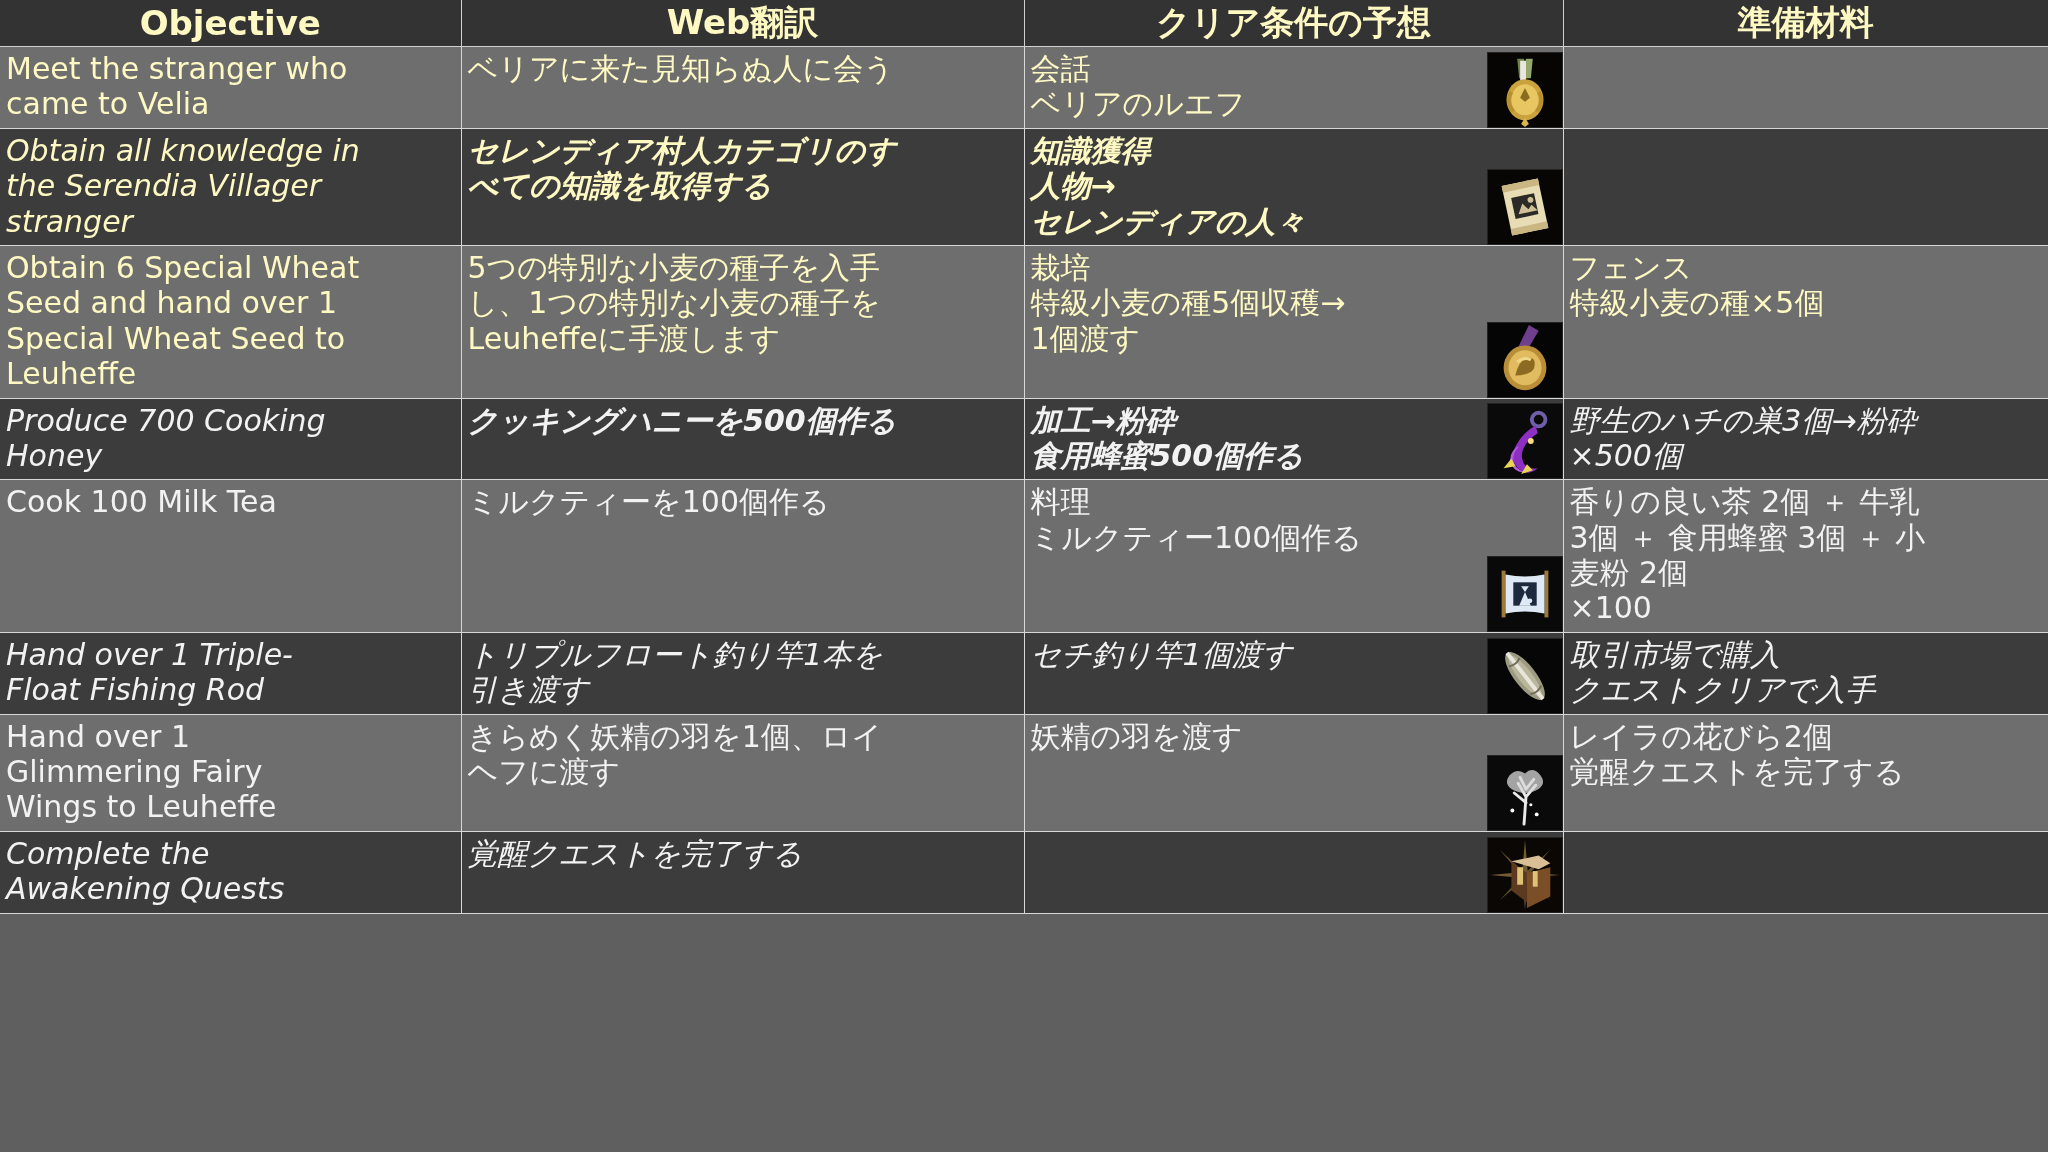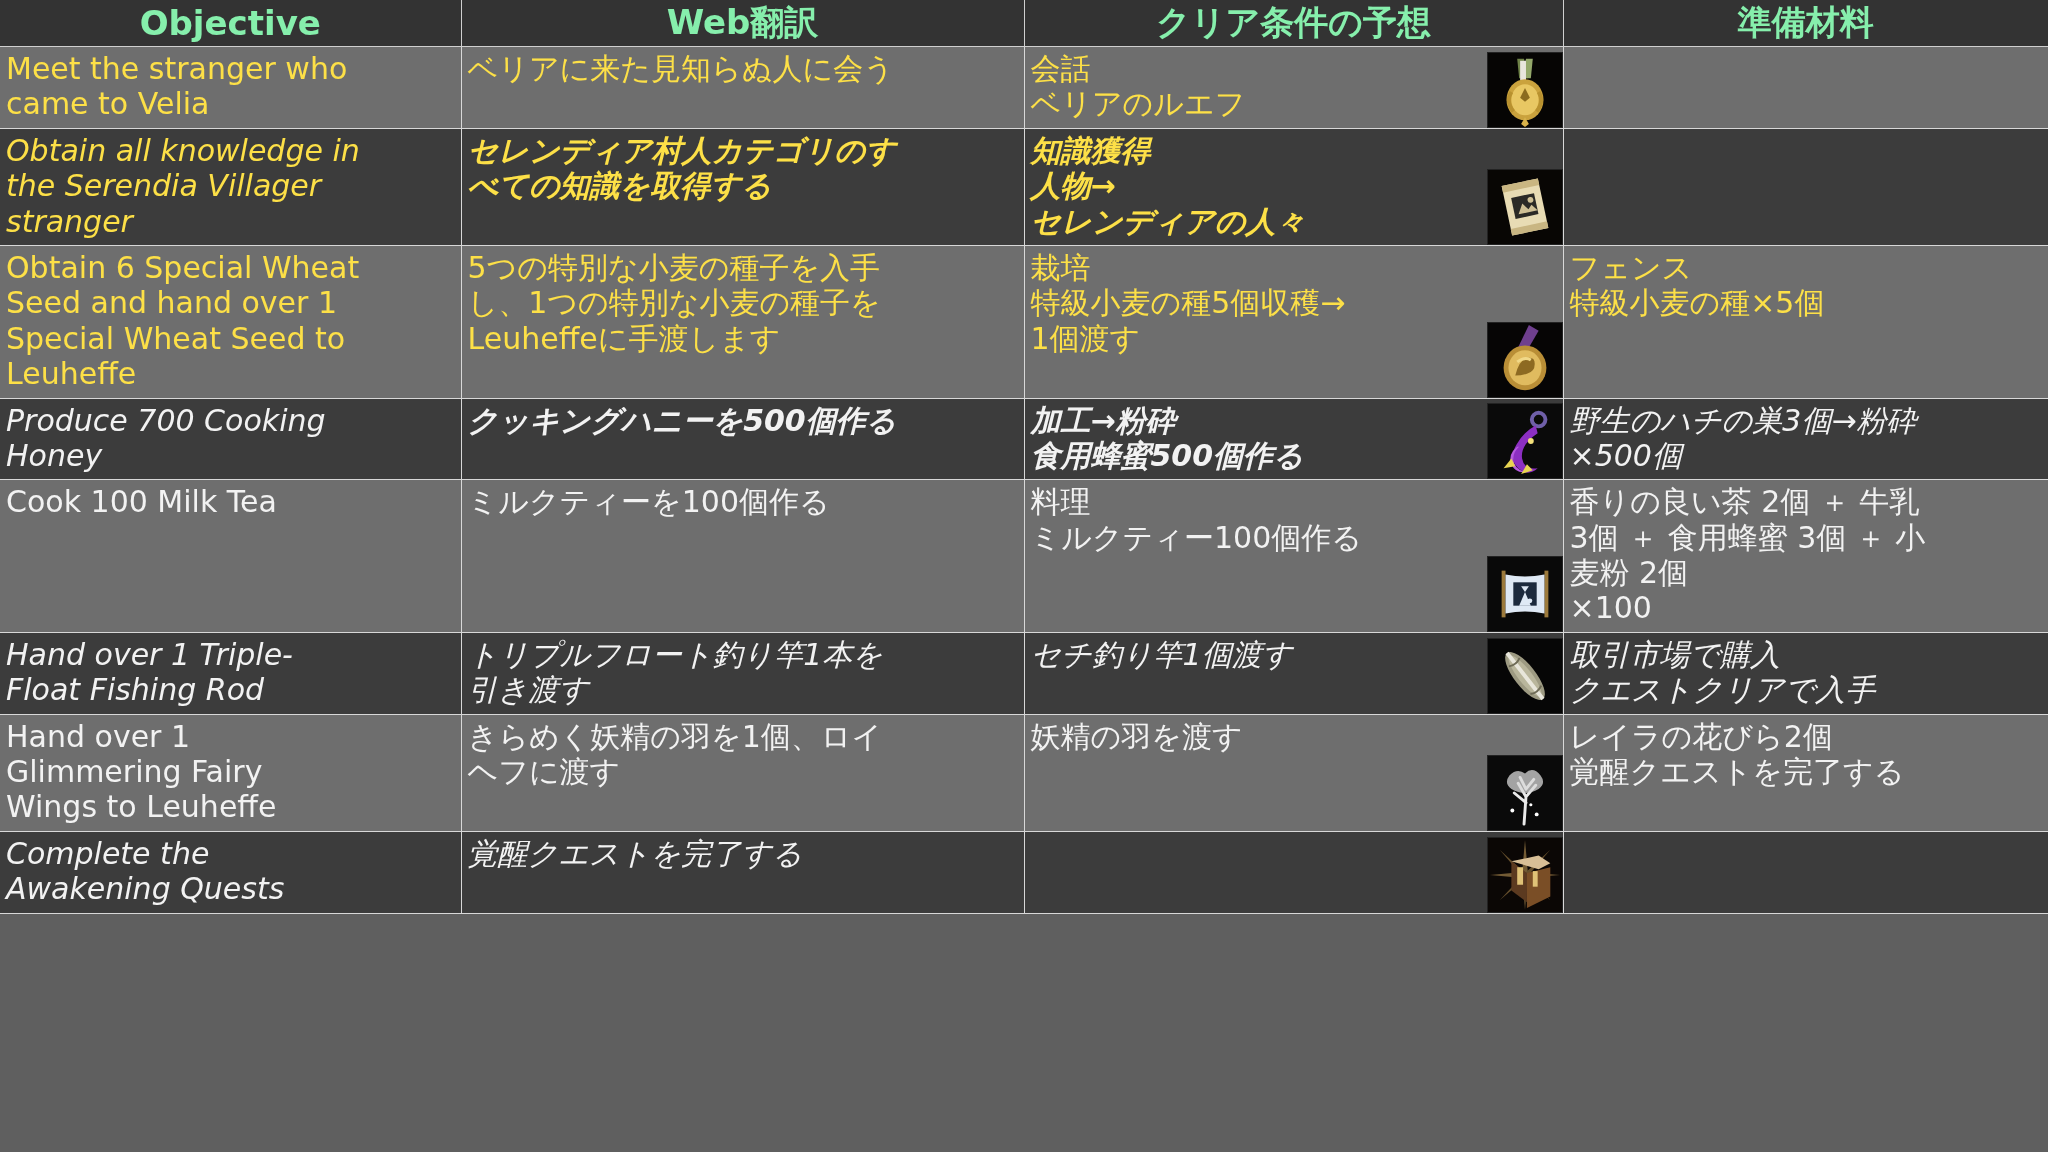--- a/index.html
+++ b/index.html
@@ -25,21 +25,21 @@
   #quest-table col.c-condition   { width: 539px; }
   #quest-table col.c-materials   { width: 485px; }
 
   
   thead tr { background: #333333; }
   thead th {
     height: 42px;
     padding: 0 20px;
     text-align: center;
     vertical-align: middle;
-    color: #86efac;
+    color: #fef9c3;
     font-size: 34px;
     font-weight: bold;
     border: 1px solid #d0d0d0;
     border-top: none;
     box-sizing: border-box;
     white-space: nowrap;
   }
   thead th:first-child { border-left: none; }
   thead th:last-child  { border-right: none; margin-top: 12px; }
 
@@ -52,21 +52,21 @@
     font-size: 30px;
     line-height: 1.18;
     overflow: hidden;
   }
   tbody td:first-child { border-left: none; }
   tbody td:last-child  { border-right: none; }
 
   tbody tr.band-light { background: #6e6e6e; }
   tbody tr.band-dark  { background: #3c3c3c; font-style: italic; }
 
-  tbody tr.tone-cyan  td { color: #fde047; }
+  tbody tr.tone-cyan  td { color: #fef9c3; }
   tbody tr.tone-white td { color: #f2f2f2; }
 
   td.bold-cell { font-weight: bold; }
 
   
   td.cond {
     position: relative;
     padding-right: 88px;
   }
   .icon-box {

